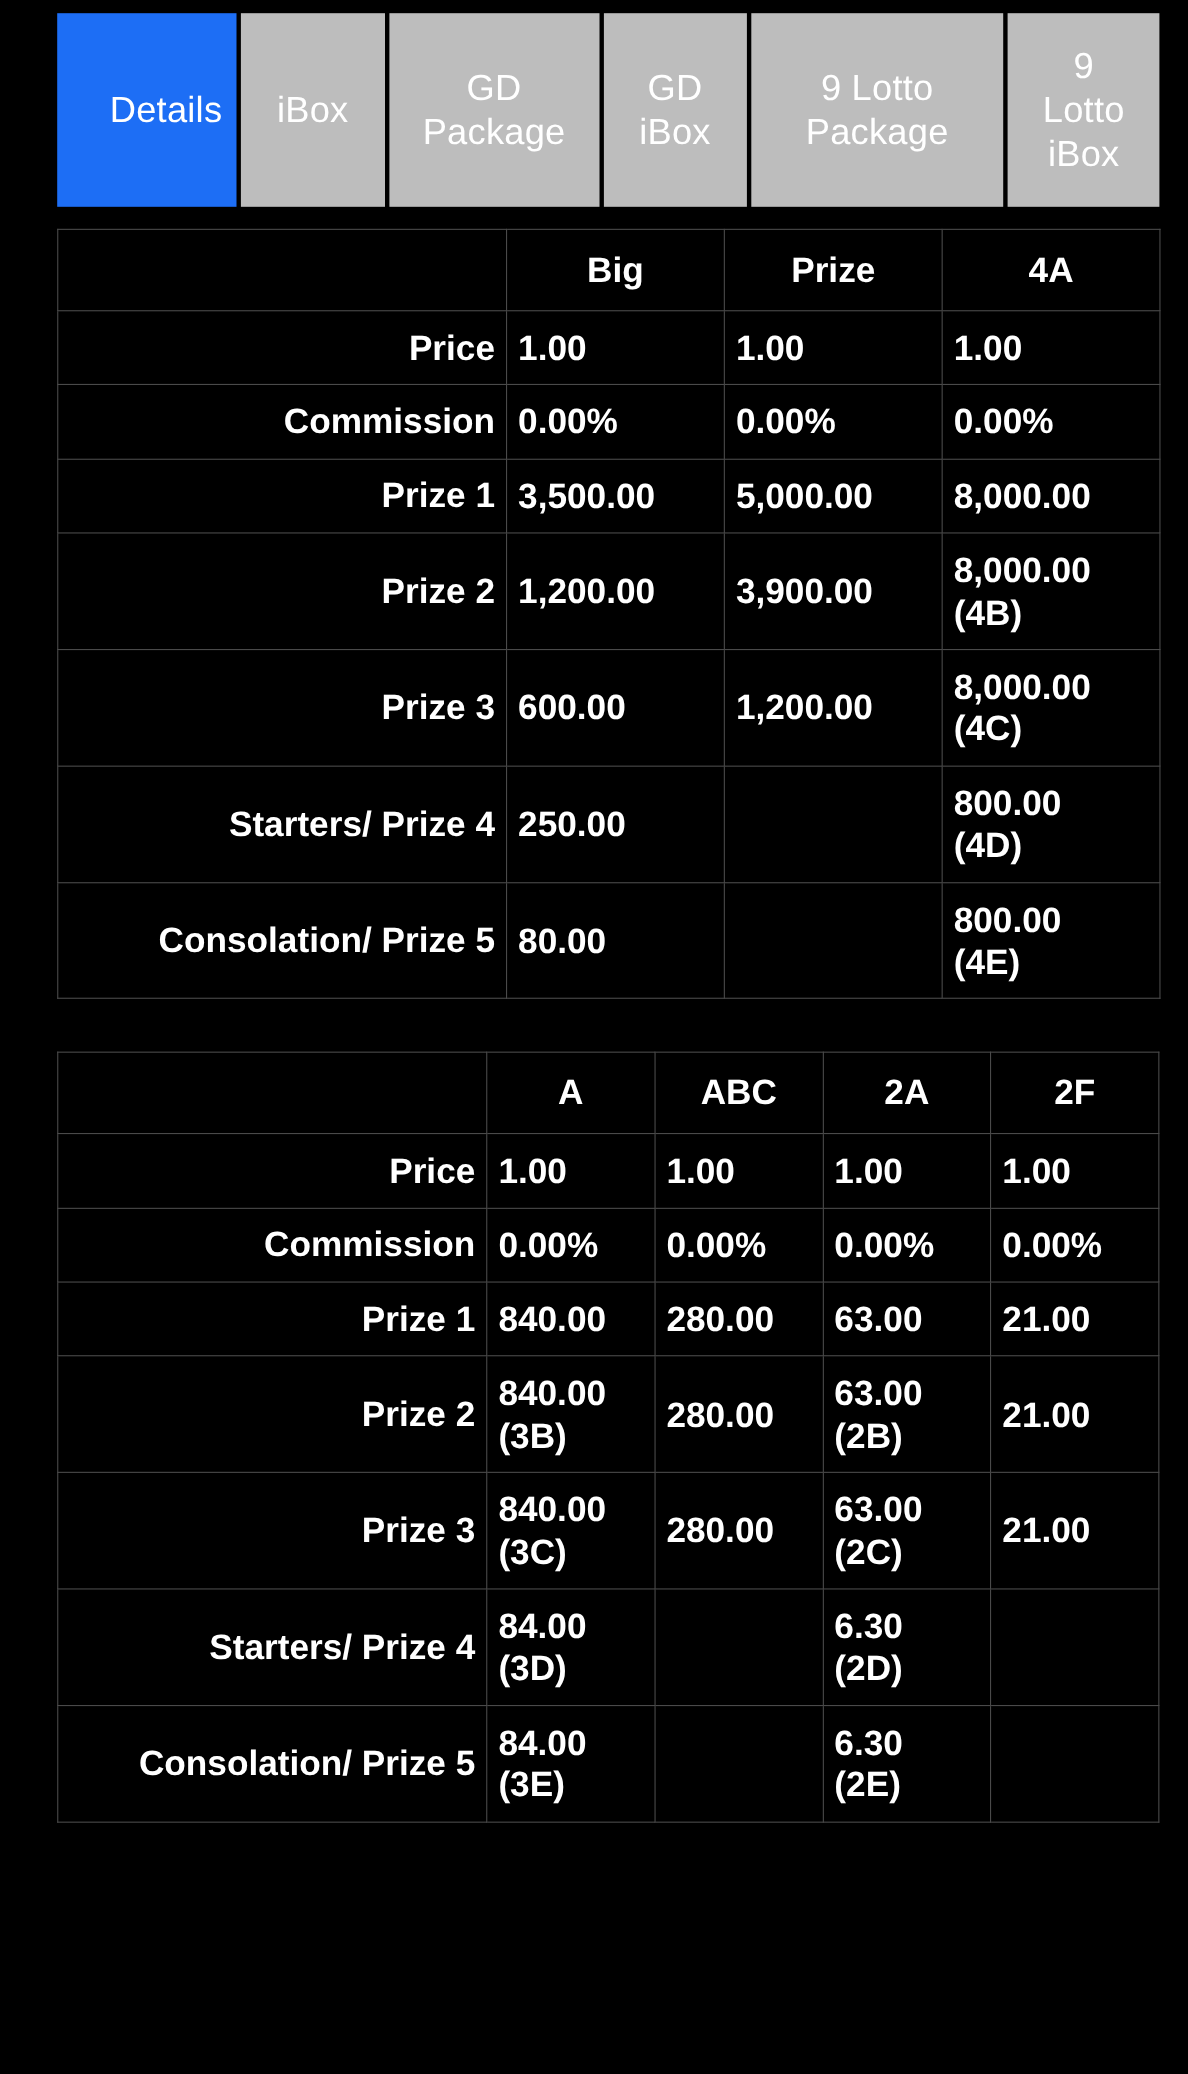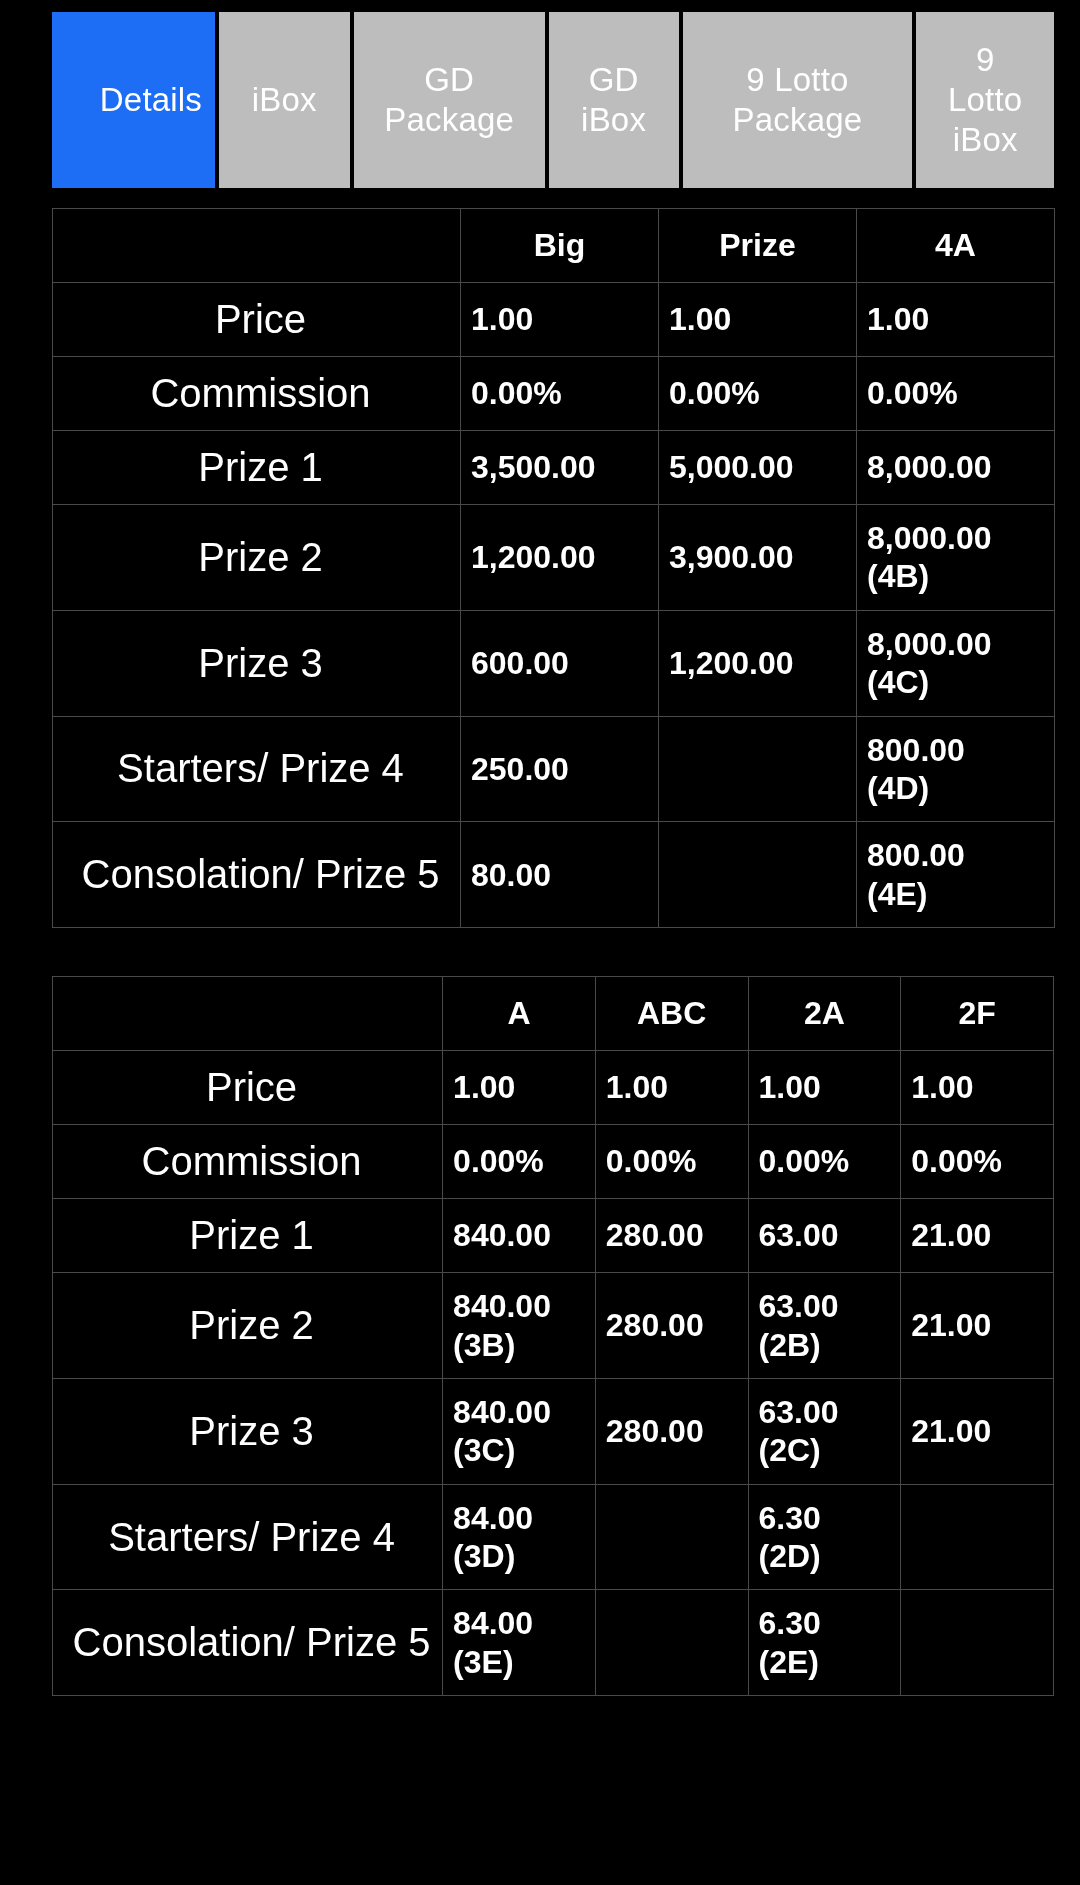--- a/index.html
+++ b/index.html
@@ -75,24 +75,24 @@
     padding: 14px 10px;
     vertical-align: middle;
   }
   table.ptable th {
     font-weight: bold;
     text-align: center;
     font-size: 32px;
     height: 74px;
   }
   table.ptable td.rowlabel {
-    text-align: center;
-    font-weight: normal;
+    text-align: right;
+    font-weight: bold;
     padding-left: 18px;
-    font-size: 40px;
+    font-size: 32px;
   }
   table.ptable td.val {
     font-weight: bold;
     font-size: 32px;
     line-height: 1.2;
   }
   table.ptable td.val span.sub {
     display: block;
   }
   .t1 col.lbl { width: 408px; }

